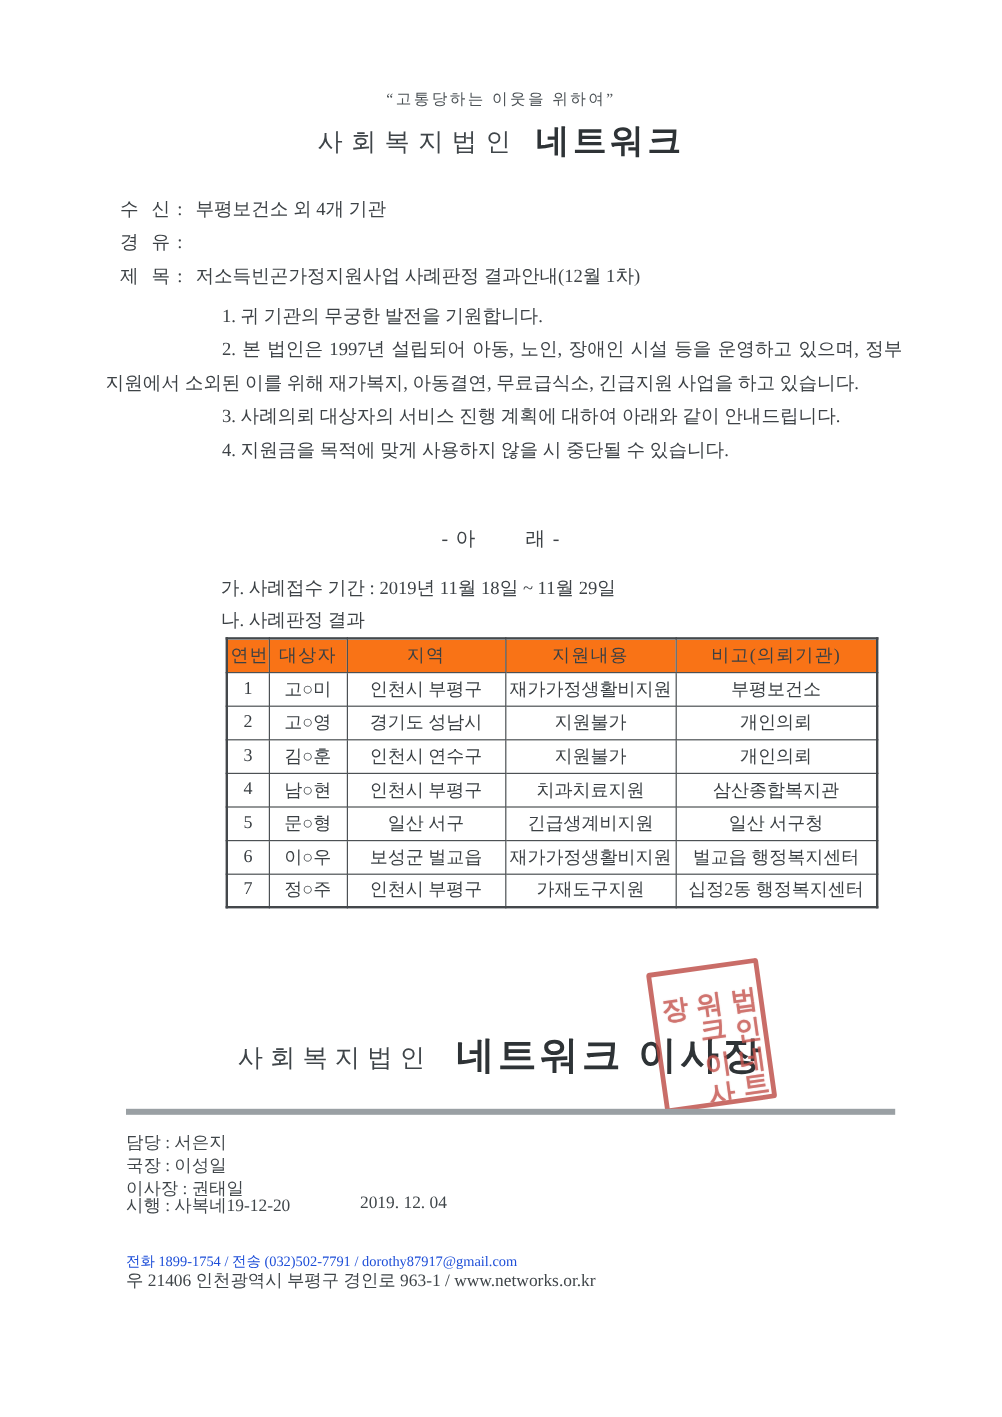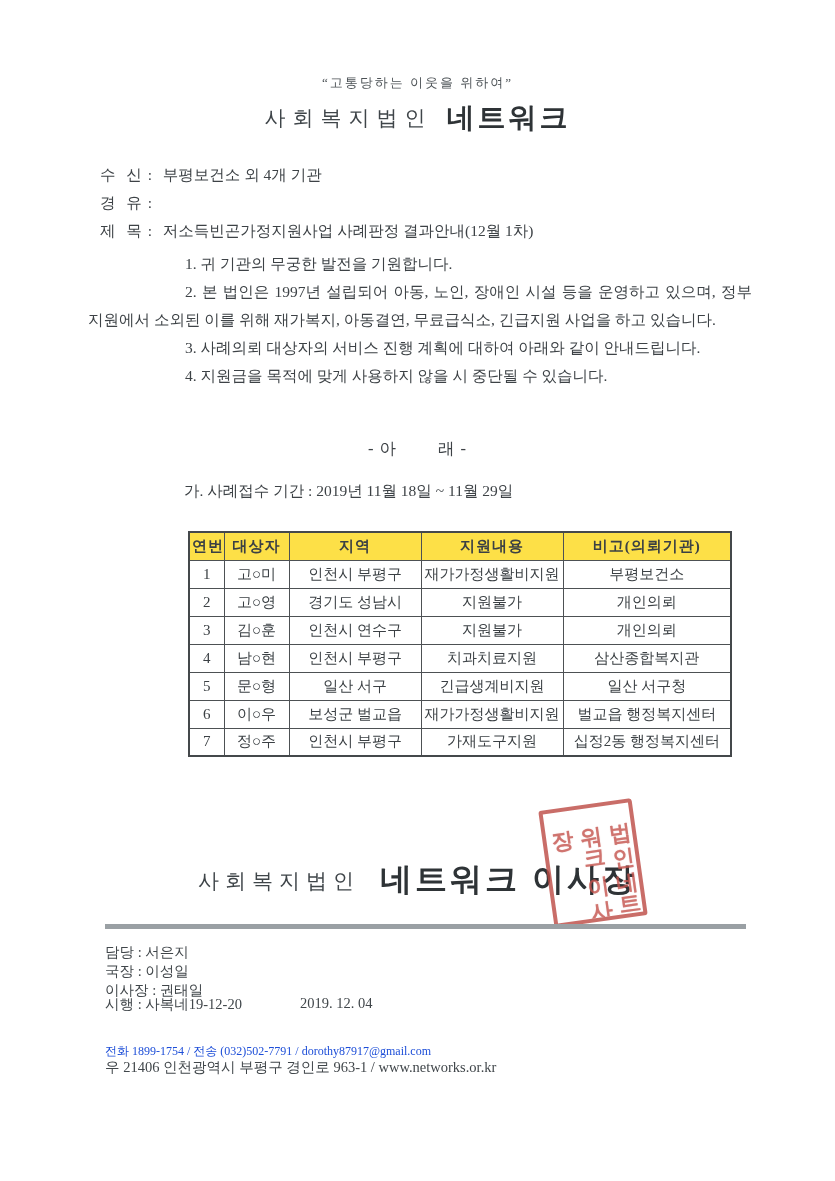--- a/index.html
+++ b/index.html
@@ -46,21 +46,21 @@
   .case-table {
     position: absolute; left: 188px; top: 531px;
     border-collapse: collapse; table-layout: fixed; width: 542px;
     font-size: 15px; color: #3b4044;
   }
   .case-table th, .case-table td {
     border: 1px solid #4d5154; text-align: center;
     height: 28px; padding: 0 2px; overflow: hidden; white-space: nowrap;
   }
   .case-table { border: 2px solid #44484b; }
-  .case-table th { background: #fde047; font-weight: bold; letter-spacing: 1px; }
+  .case-table th { background: #f97316; font-weight: normal; letter-spacing: 1px; }
 
   .signature { top: 858px; }
   .sig-prefix { font-size: 21px; letter-spacing: 6px; color: #3f4549; }
   .sig-title {
     font-family: "Liberation Sans", sans-serif;
     font-weight: 800; font-size: 32px; letter-spacing: 3px;
     color: #2e3336; margin-left: 20px; vertical-align: -2px;
   }
 
   .stamp {
@@ -127,20 +127,21 @@
     <p>1. 귀 기관의 무궁한 발전을 기원합니다.</p>
     <p>2. 본 법인은 1997년 설립되어 아동, 노인, 장애인 시설 등을 운영하고 있으며, 정부 지원에서 소외된 이를 위해 재가복지, 아동결연, 무료급식소, 긴급지원 사업을 하고 있습니다.</p>
     <p>3. 사례의뢰 대상자의 서비스 진행 계획에 대하여 아래와 같이 안내드립니다.</p>
     <p>4. 지원금을 목적에 맞게 사용하지 않을 시 중단될 수 있습니다.</p>
   </div>
 
   <div class="centered below-divider">- 아        래 -</div>
 
   <div class="list-items">
     <div>가. 사례접수 기간 : 2019년 11월 18일 ~ 11월 29일</div>
+    <div>나. 사례판정 결과</div>
   </div>
 
   <table class="case-table">
     <colgroup>
       <col style="width:35px">
         <col style="width:65px">
         <col style="width:132px">
         <col style="width:142px">
         <col style="width:168px">
     </colgroup>

